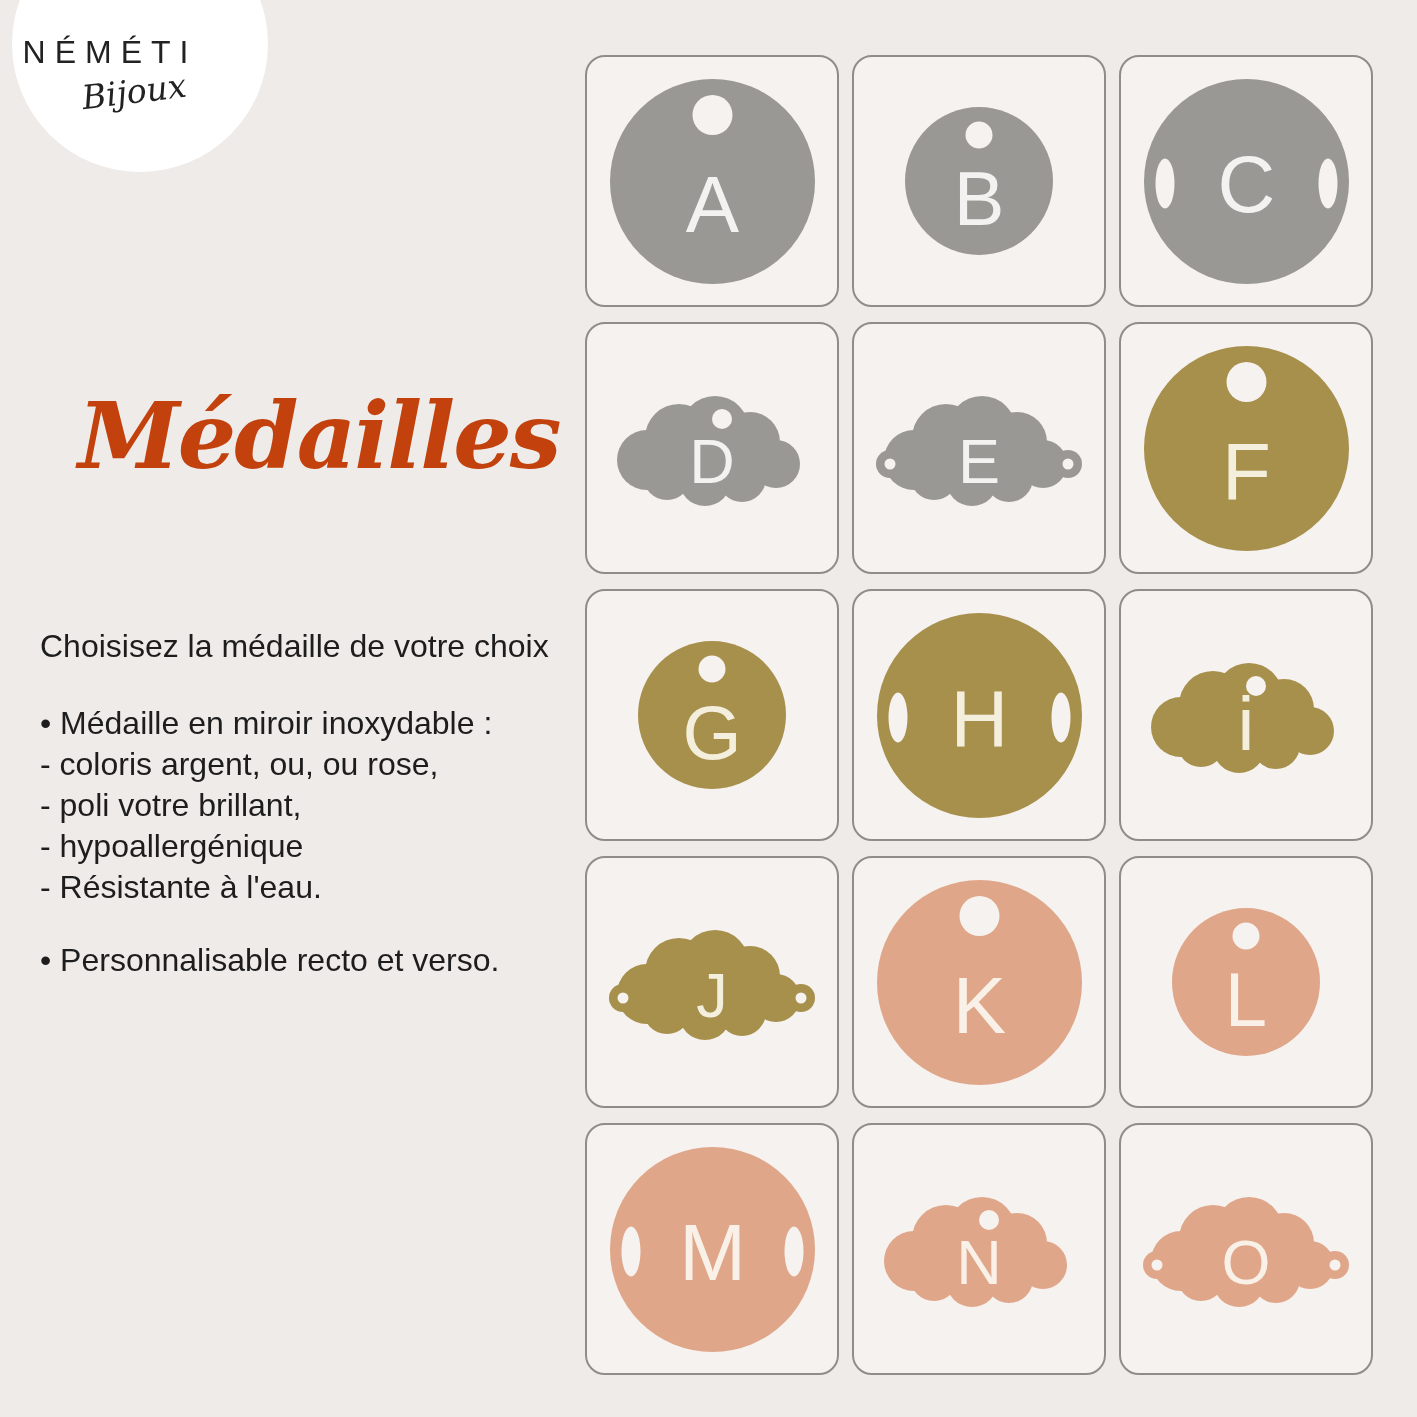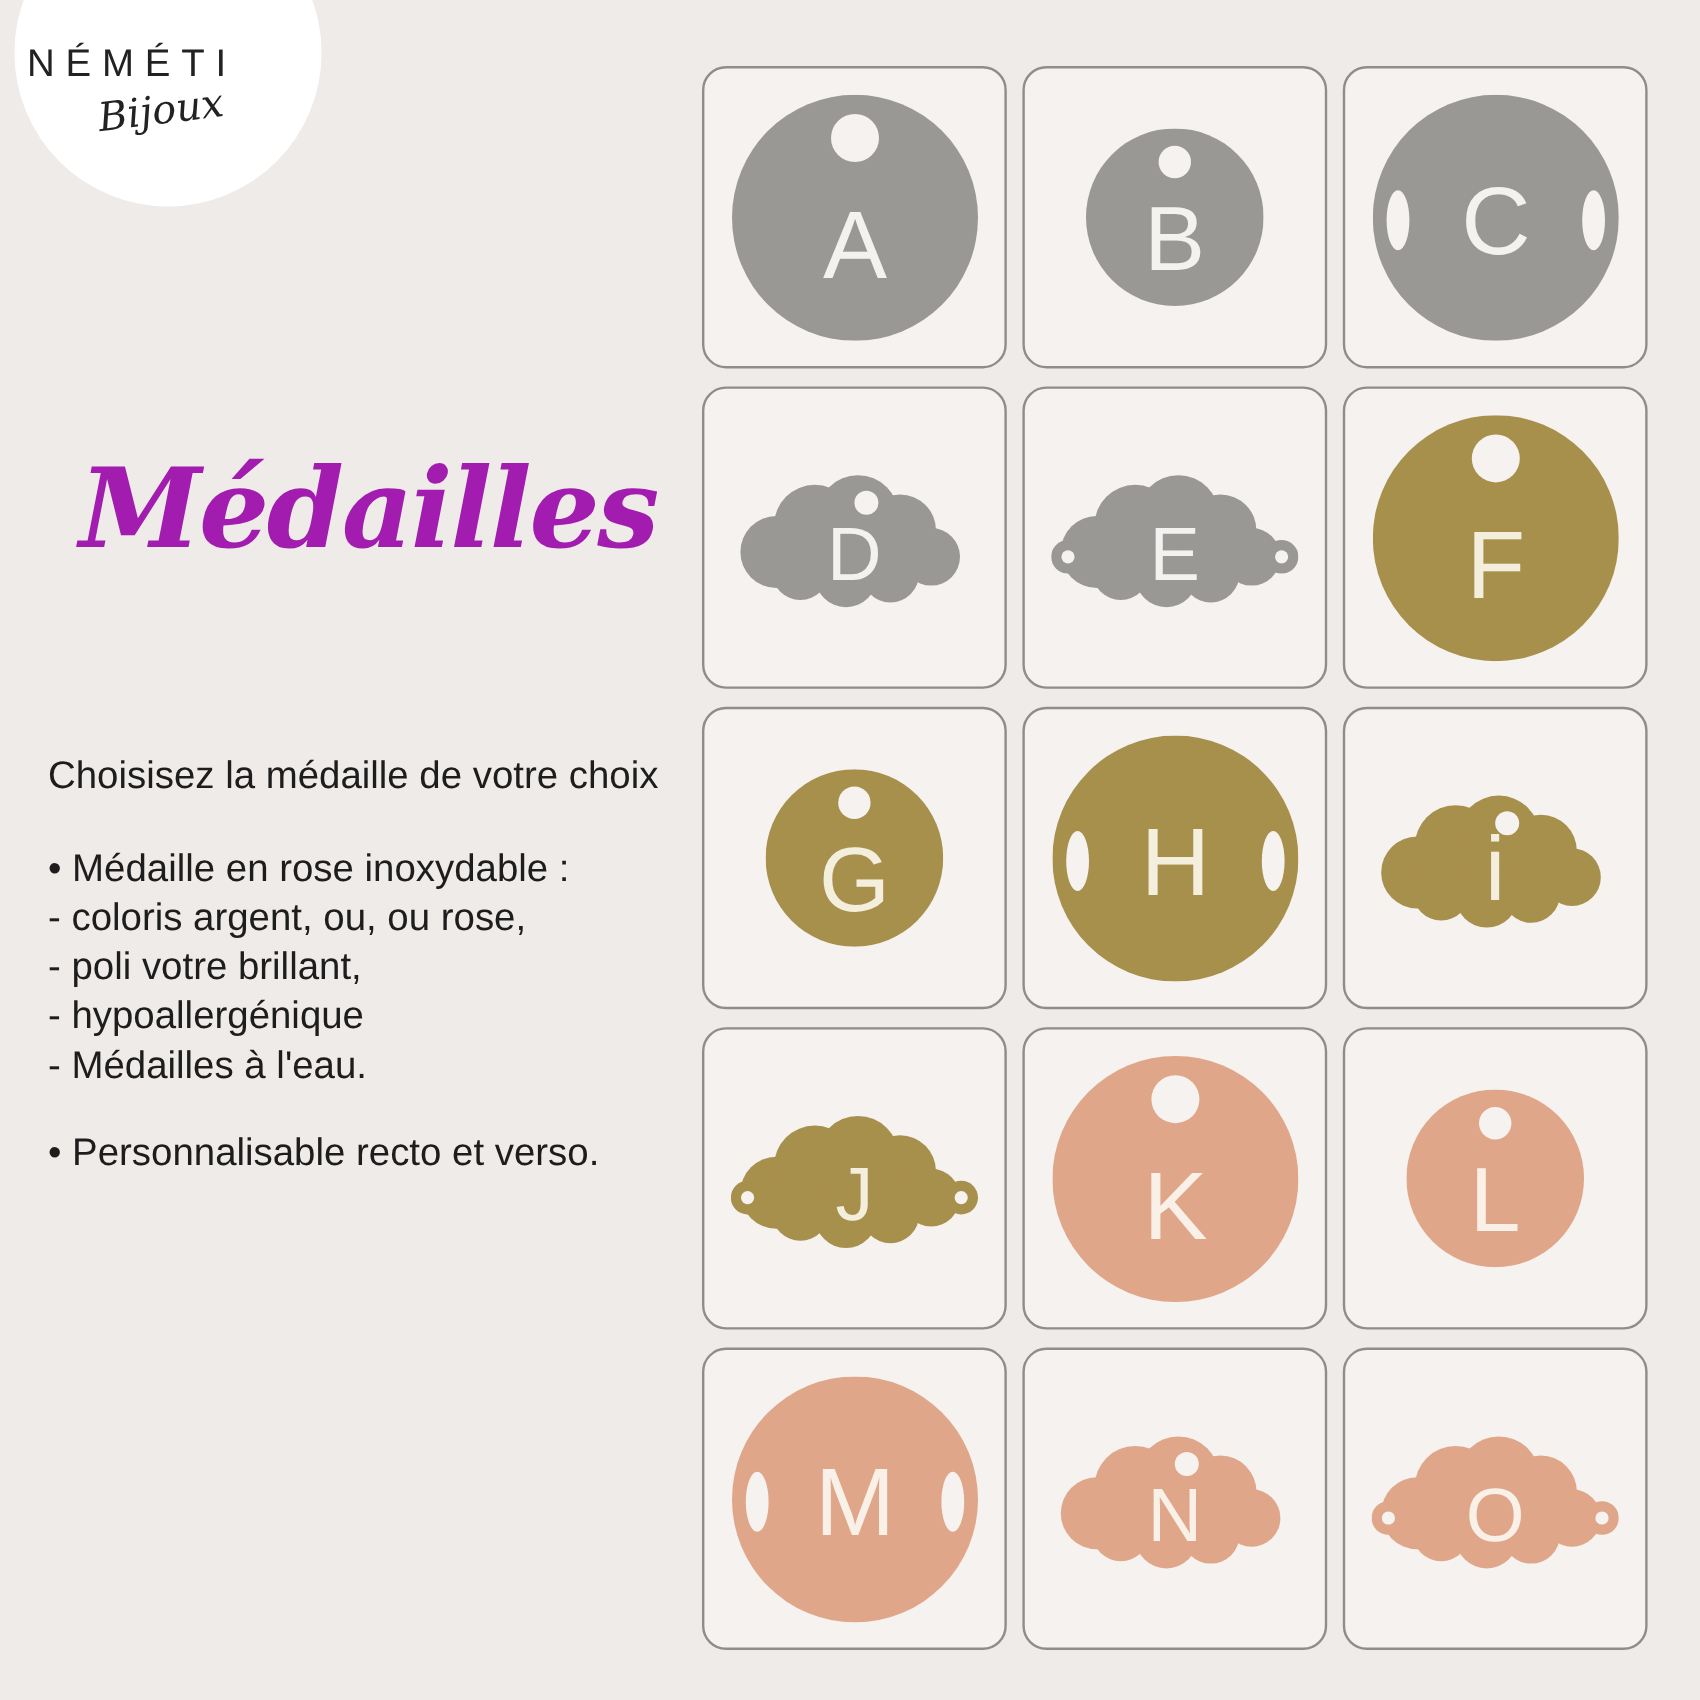--- a/index.html
+++ b/index.html
@@ -25,24 +25,24 @@
   }
   .brand-sub{
     position:absolute;top:156px;left:-6px;width:100%;
     text-align:center;
     font-family:"DejaVu Serif", serif;
     font-style:italic;font-size:33px;color:#222222;
     transform:rotate(-7deg);
   }
   
   .title{
-    position:absolute;left:62px;top:366px;margin:4px;
+    position:absolute;left:62px;top:366px;margin:16px;
     font-family:"DejaVu Serif", serif;
     font-style:italic;font-weight:700;
-    font-size:92px;color:#a21caf;
+    font-size:92px;color:#c2410c;
     letter-spacing:-2px;
   }
   
   .info{
     position:absolute;left:40px;top:626px;width:540px;
     font-size:32px;line-height:41px;color:#1d1d1d;
   }
   .info p{margin:0;}
   .intro{margin-bottom:36px !important;}
   .gap-top{margin-top:32px !important;}
@@ -68,25 +68,25 @@
 
   <div class="logo-circle">
     <div class="brand">NÉMÉTI</div>
     <div class="brand-sub">Bijoux</div>
   </div>
 
   <h1 class="title">Médailles</h1>
 
   <div class="info">
     <p class="intro">Choisisez la médaille de votre choix</p>
-    <p>• Médaille en rose inoxydable :</p>
+    <p>• Médaille en miroir inoxydable :</p>
     <p>- coloris argent, ou, ou rose,</p>
     <p>- poli votre brillant,</p>
     <p>- hypoallergénique</p>
-    <p>- Médailles à l'eau.</p>
+    <p>- Résistante à l'eau.</p>
     <p class="gap-top">• Personnalisable recto et verso.</p>
   </div>
 
   <div class="grid" id="medal-grid">
       <div class="cell" style="background: rgb(245, 242, 239); border: 2px solid rgb(143, 141, 138);">
         <svg width="205" height="205" viewBox="0 0 205 205">
           <circle cx="102.5" cy="102.5" r="102.5" fill="#999895"></circle>
           <circle cx="102.5" cy="36" r="20" fill="#f5f2ef"></circle>
           <text x="102.5" y="152.5" text-anchor="middle" font-size="80" font-family="Liberation Sans, sans-serif" fill="#f3f2f0">A</text>
         </svg>

